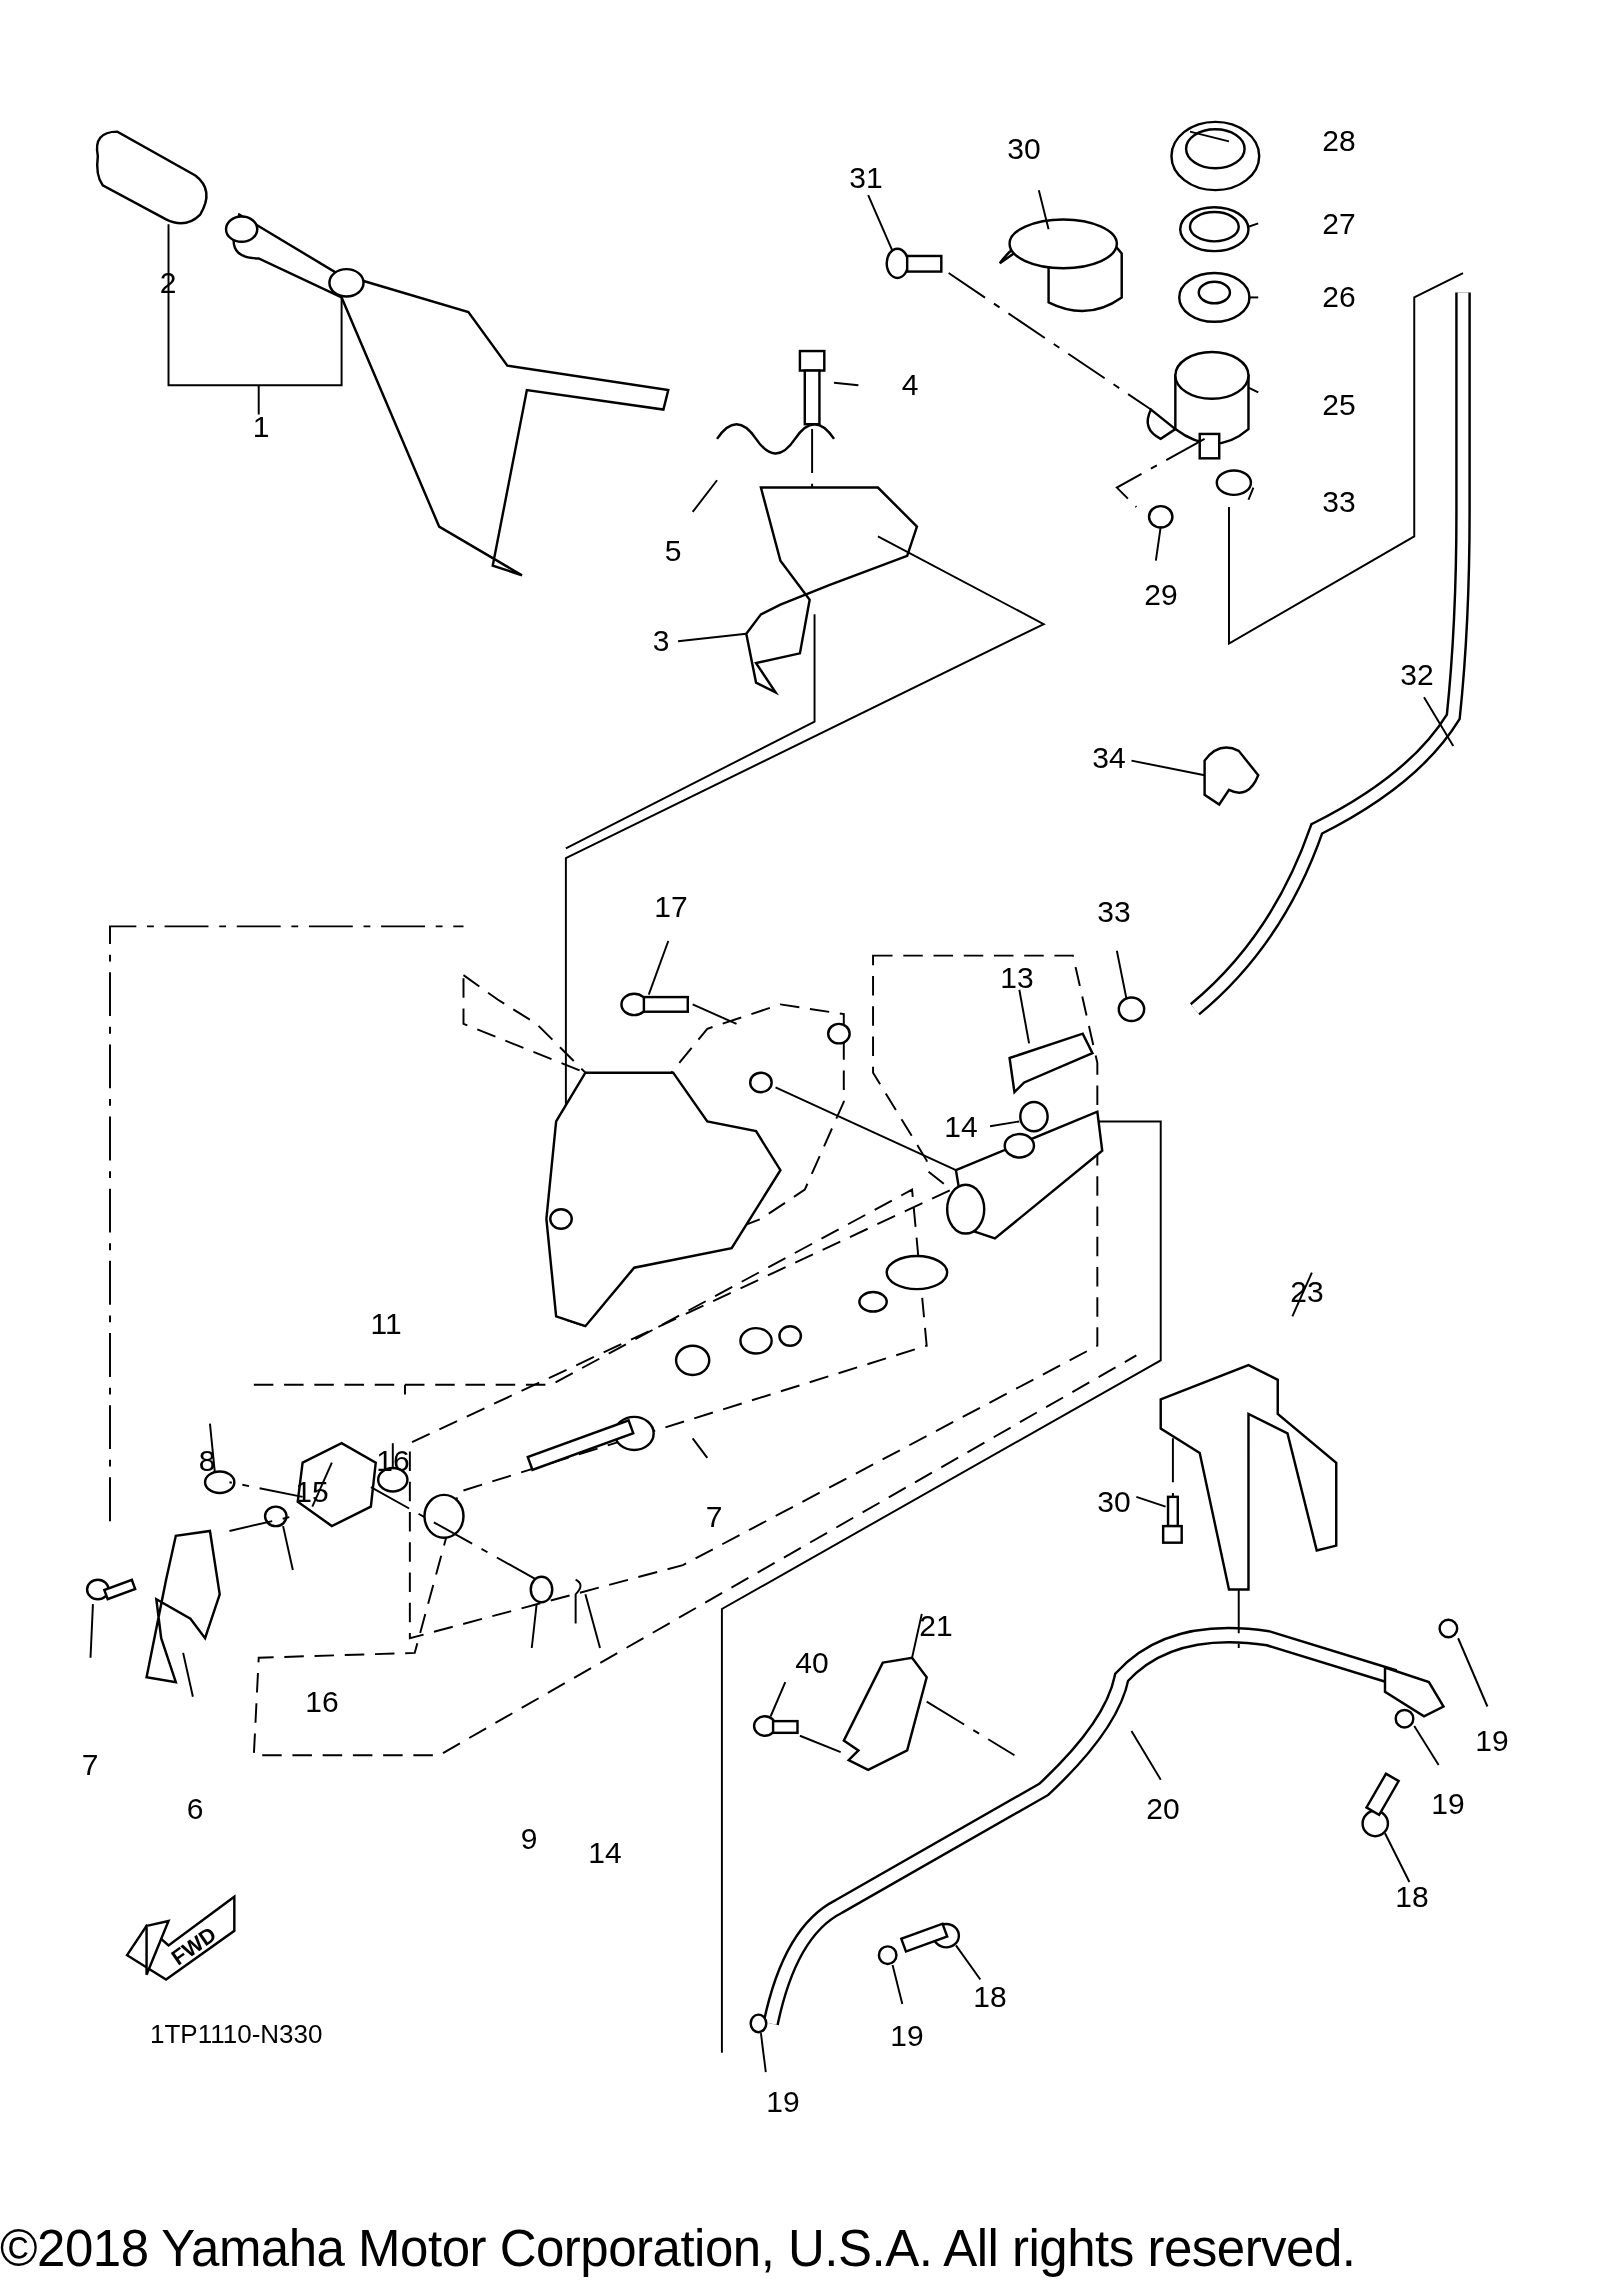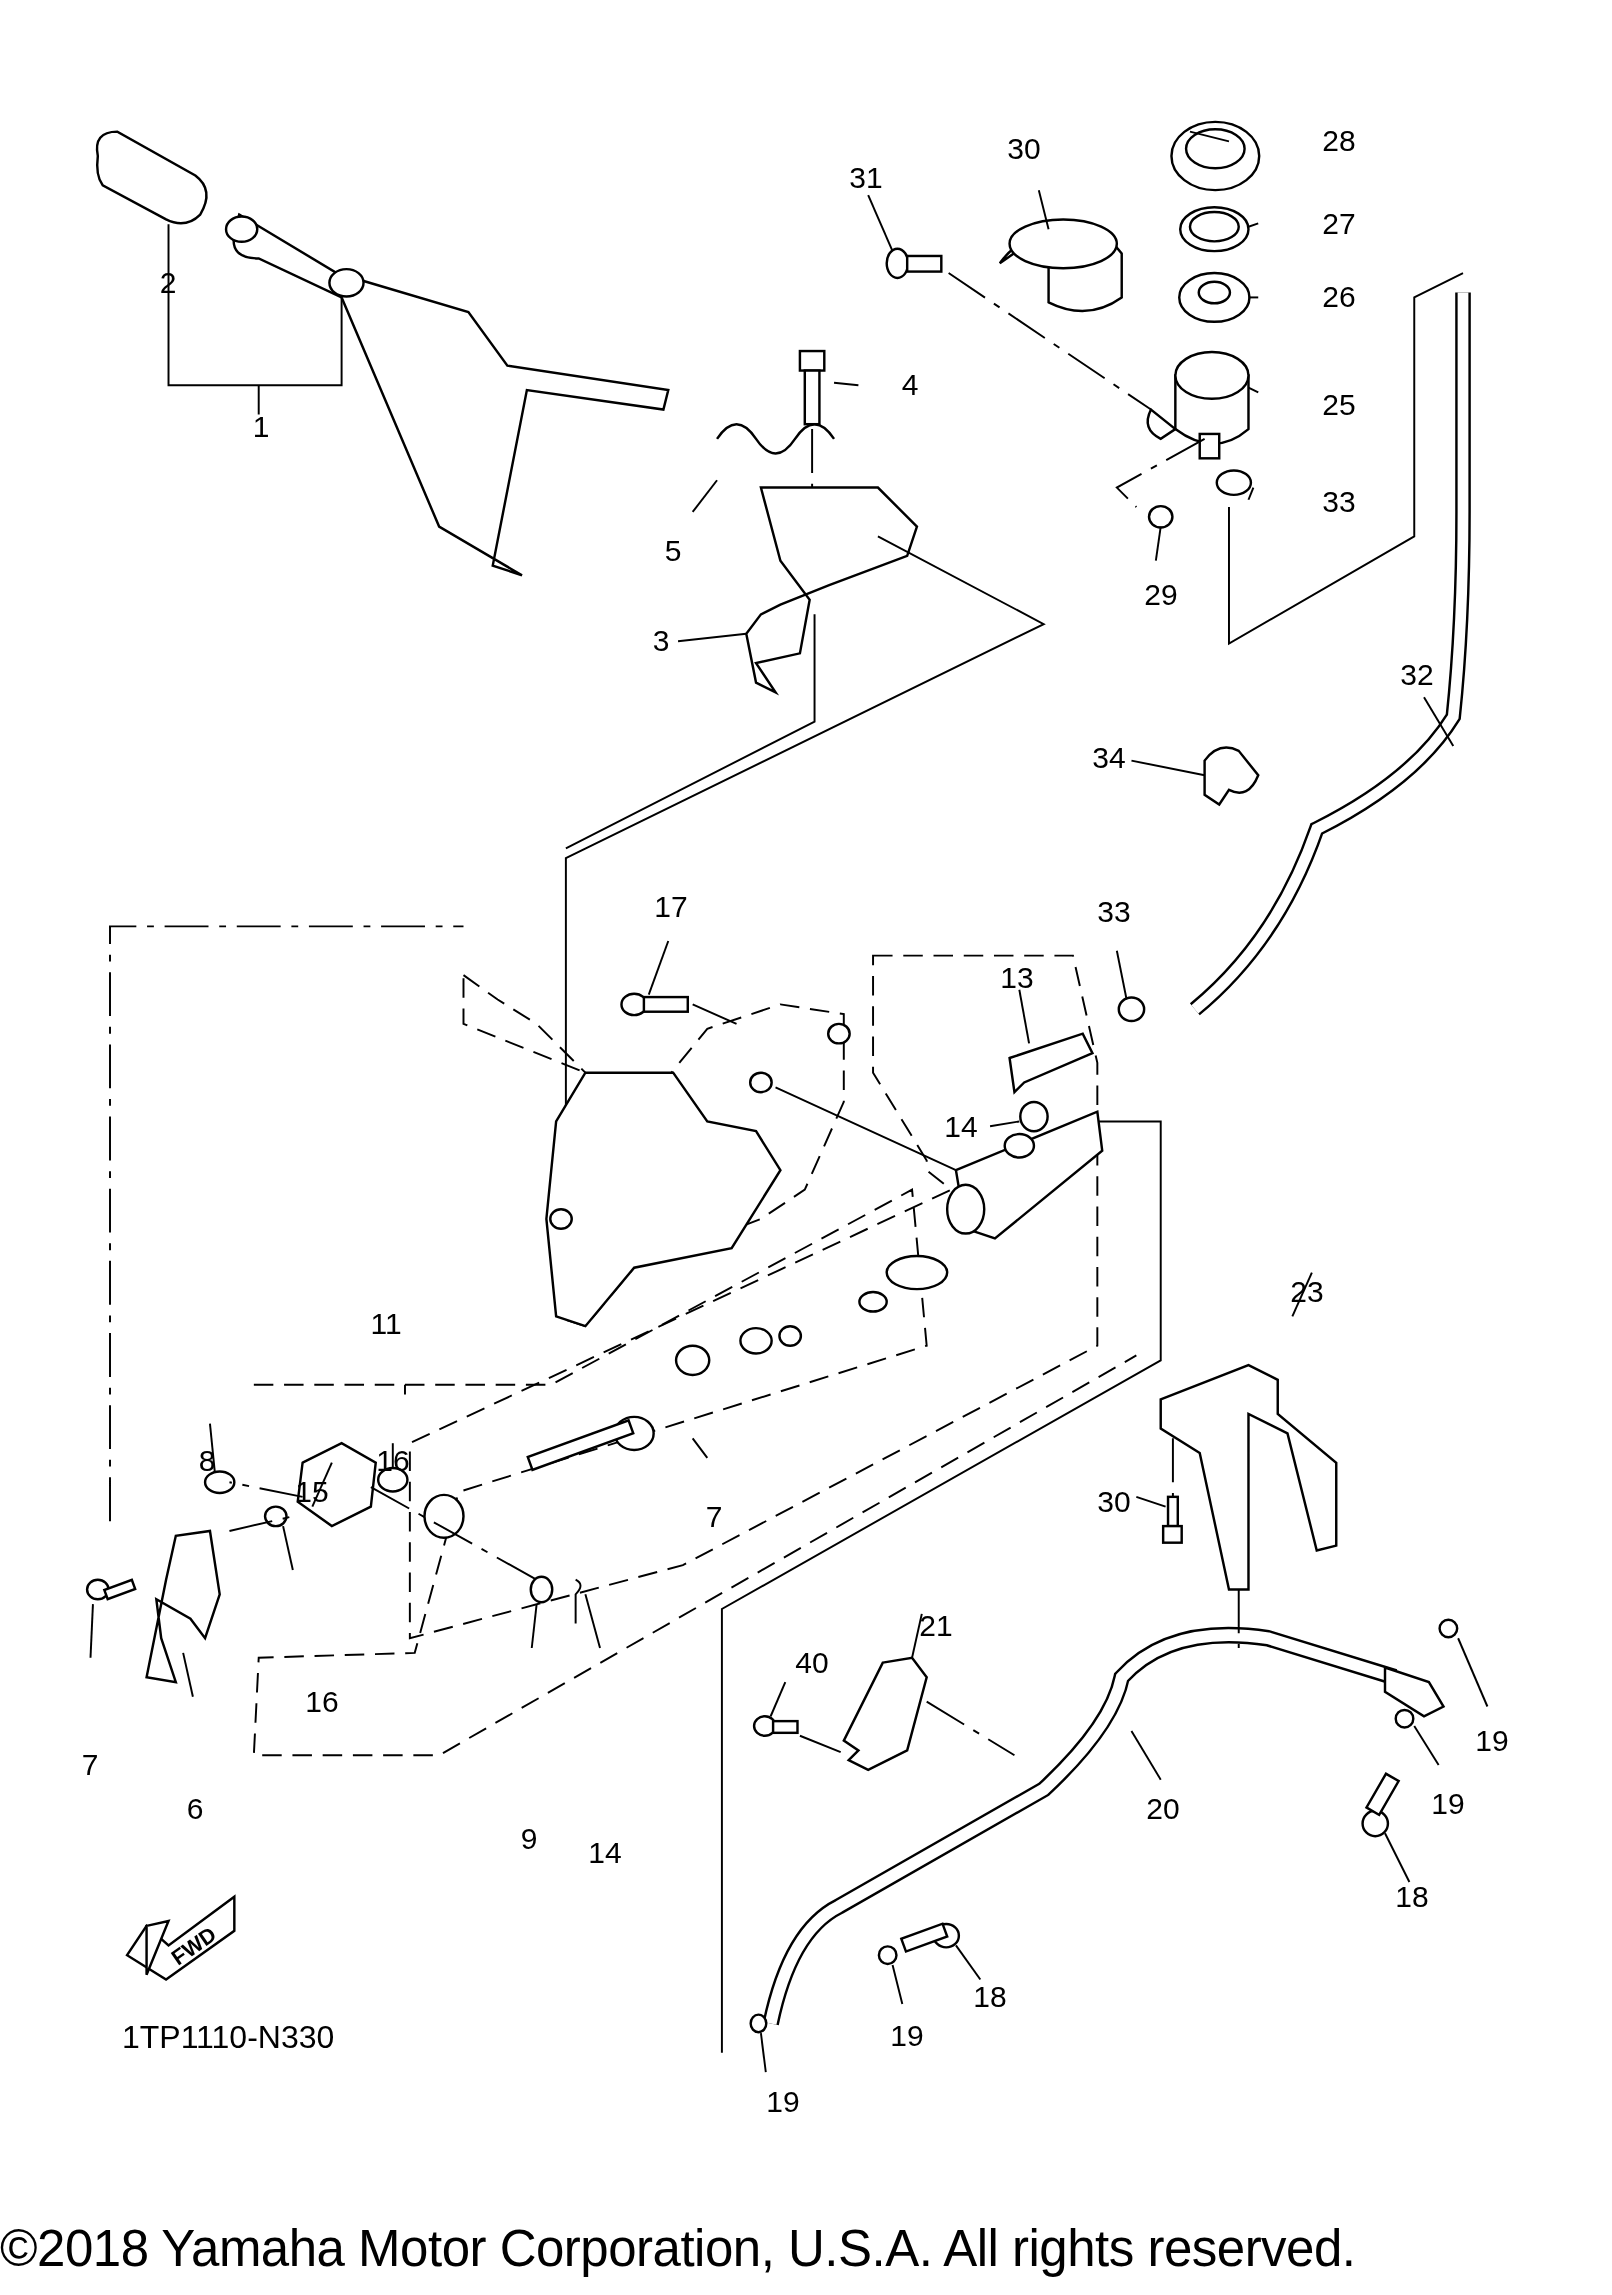--- a/index.html
+++ b/index.html
@@ -1,19 +1,19 @@
 <!DOCTYPE html>
 <html style="font-size:7.8px"><head>
 <meta charset="utf-8">
 <style>
   html,body{margin:0;padding:0;background:#ffffff;}
   body{width:1613px;height:2295px;position:relative;overflow:hidden;font-family:"Liberation Sans",sans-serif;color:#000;}
   #diagram{position:absolute;left:0;top:0;width:1613px;height:2295px;}
   .lbl{position:absolute;font-size:30px;line-height:1;transform:translate(-50%,-50%);white-space:nowrap;}
-  #code{position:absolute;left:122px;top:2019px;font-size:32px;}
+  #code{position:absolute;left:150px;top:2019px;font-size:26px;}
   #copyright{position:absolute;left:0;width:1613px;top:2219px;text-align:left;font-size:51px;letter-spacing:-0.5px;}
   svg .p{fill:#fff;stroke:#000;stroke-width:5;}
   svg .ln{fill:none;stroke:#000;stroke-width:4;}
   svg .dash{fill:none;stroke:#000;stroke-width:4;stroke-dasharray:40 22;}
   svg .cl{fill:none;stroke:#000;stroke-width:4;stroke-dasharray:90 22 14 22;}
 </style>
 </head>
 <body>
 
 <svg id="diagram" viewBox="0 0 3307 4707" xmlns="http://www.w3.org/2000/svg">

